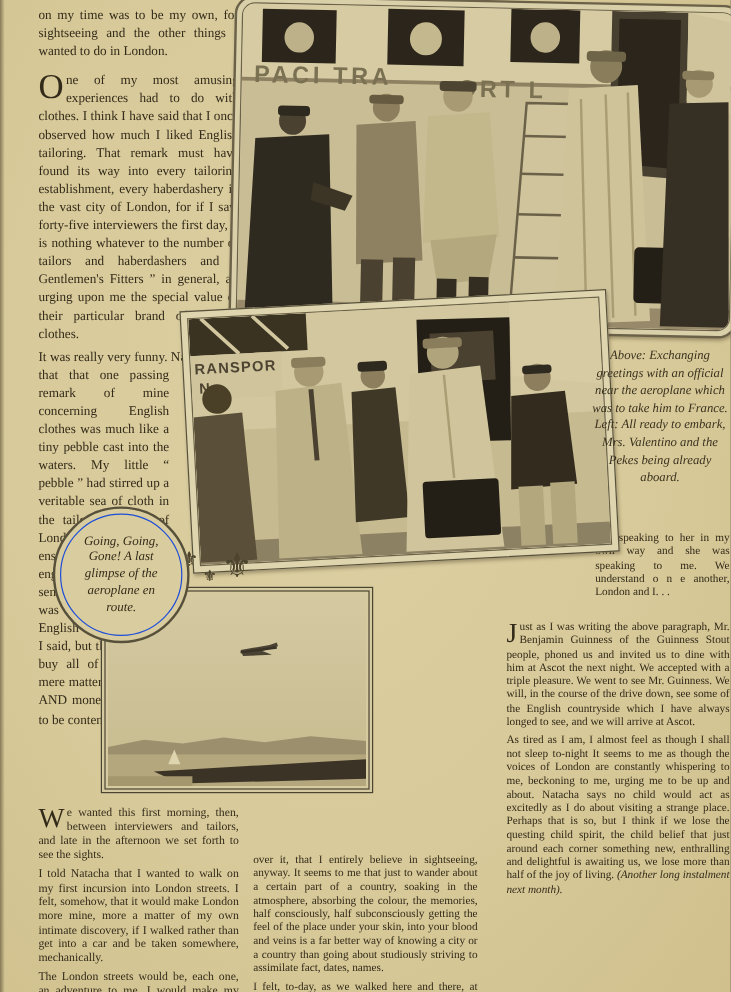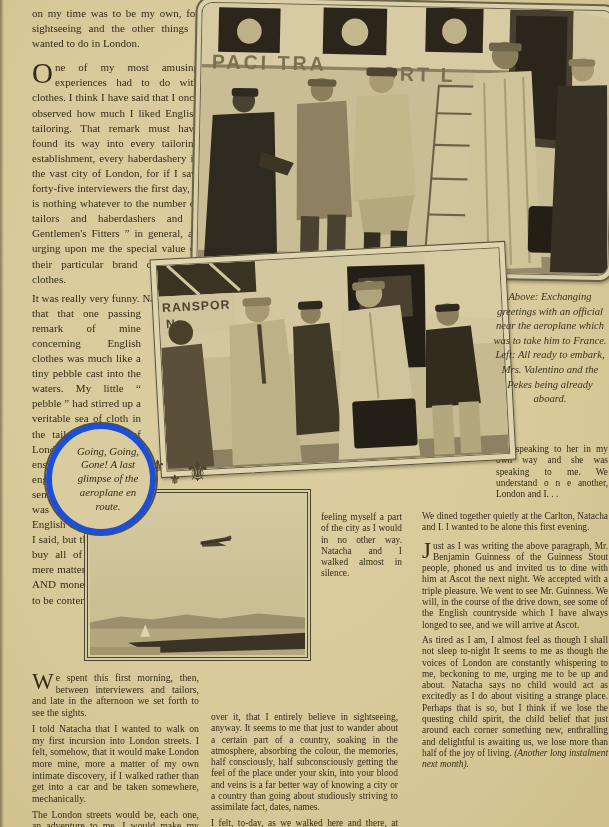--- a/index.html
+++ b/index.html
@@ -37,22 +37,22 @@
   .photo3-inner{width:100%;height:100%;overflow:hidden;}
   .photo-svg{display:block;width:100%;height:100%;}
   
   .caption{font-style:italic;color:#3a321f;}
   .caption-right{left:492px;top:290px;width:116px;text-align:center;
     font-size:10.6px;line-height:14.6px;z-index:4;}
   .circle-caption{position:absolute;left:44px;top:422px;width:110px;height:110px;
     border-radius:50%;background:#d9cc9e;border:2px solid #57503a;
     box-shadow:0 0 0 1px #d9cc9e inset;z-index:5;
     display:flex;align-items:center;justify-content:center;}
-  .circle-caption .ring{width:100px;height:100px;border-radius:50%;border:6px solid #1d4ed8;
-    display:flex;align-items:center;justify-content:flex-end;}
+  .circle-caption .ring{width:100px;height:100px;border-radius:50%;border:1px solid #1d4ed8;
+    display:flex;align-items:center;justify-content:center;}
   .circle-caption .txt{width:84px;text-align:center;font-style:italic;
     font-size:10.8px;line-height:13.8px;}
   .ornament{position:absolute;color:#4e452f;z-index:4;text-shadow:0 0 .4px #4e452f;}
   .closing-line{font-style:italic;}
 </style>
 </head>
 <body>
 
 <div id="page">
   <div class="scan-edge"></div>
@@ -217,40 +217,38 @@
       <span class="dropcap">O</span><span>ne of my most amusing experiences had to do with clothes.  I think I have said that I once observed how much I liked English tailoring.  That remark must have found its way into every tailoring establishment, every haberdashery in the vast city of London, for if I saw forty-five interviewers the first day, it is nothing whatever to the number of tailors and haberdashers and “ Gentlemen's Fitters ” in general, all urging upon me the special value of their particular brand of London clothes.</span>
     </p>
     <p class="indent">
       <span>It was really very funny.  Natacha</span>
       <span class="intrude"></span>
       <span>said that that one passing remark of mine concerning English clothes was much like a tiny pebble cast into the waters.  My little “ pebble ” had stirred up a veritable sea of cloth in the tailoring waters of London.  The waves that ensued bade fair to engulf me completely.  I sent word to them that I was going to buy English clothes, even as I said, but that I couldn't buy all of them, as a mere matter of lack of sufficient time AND money, and with that they had to be content.</span>
     </p>
   </div>
 
   <div class="block body-sm" style="left:321px;top:512px;width:81px;">
-    <p><span>feeling myself a part of the city as I would in no other way. Natacha and I walked almost in silence.</span></p>
   </div>
 
   <div class="block body-sm" style="left:496px;top:444px;width:112px;">
     <p><span>was speaking to her in my own way and she was speaking to me.  We understand o n e another, London and I. . .</span></p>
   </div>
 
   <div class="block body-sm" style="left:422px;top:511px;width:186px;">
-    <p class="indent"><span>We dined together quietly at the Carlton, Natacha and I.  I wanted to be alone this first evening.</span></p>
     <p style="margin-top:7px;">
       <span class="dropcap-sm">J</span><span>ust as I was writing the above paragraph, Mr. Benjamin Guinness of the Guinness Stout people, phoned us and invited us to dine with him at Ascot the next night.  We accepted with a triple pleasure.  We went to see Mr. Guinness.  We will, in the course of the drive down, see some of the English countryside which I have always longed to see, and we will arrive at Ascot.</span>
     </p>
     <p class="indent"><span>As tired as I am, I almost feel as though I shall not sleep to-night  It seems to me as though the voices of London are constantly whispering to me, beckoning to me, urging me to be up and about. Natacha says no child would act as excitedly as I do about visiting a strange place.  Perhaps that is so, but I think if we lose the questing child spirit, the child belief that just around each corner something new, enthralling and delightful is awaiting us, we lose more than half of the joy of living.</span>
       <span class="closing-line">(Another long instalment next month).</span>
     </p>
   </div>
 
   <div class="block body-sm" style="left:32px;top:672px;width:167px;font-size:9.8px;line-height:11.7px;">
     <p>
-      <span class="dropcap-sm">W</span><span>e spent this first morning, then, between interviewers and tailors, and late in the afternoon we set forth to see the sights.</span>
+      <span class="dropcap-sm">W</span><span>e wanted this first morning, then, between interviewers and tailors, and late in the afternoon we set forth to see the sights.</span>
     </p>
     <p class="indent"><span>I told Natacha that I wanted to walk on my first incursion into London streets.  I felt, somehow, that it would make London more mine, more a matter of my own intimate discovery, if I walked rather than get into a car and be taken somewhere, mechanically.</span></p>
     <p class="indent"><span>The London streets would be, each one, an adventure to me.  I would make my own thrills as I walked down them,</span></p>
   </div>
 
   <div class="block body-sm" style="left:211px;top:712px;width:187px;">
     <p><span>over it, that I entirely believe in sightseeing, anyway.  It seems to me that just to wander about a certain part of a country, soaking in the atmosphere, absorbing the colour, the memories, half consciously, half subconsciously getting the feel of the place under your skin, into your blood and veins is a far better way of knowing a city or a country than going about studiously striving to assimilate fact, dates, names.</span></p>
     <p class="indent"><span>I felt, to-day, as we walked here and there, at random at will, that London was my London, in a sense.  That I</span></p>
   </div>
 </div>

